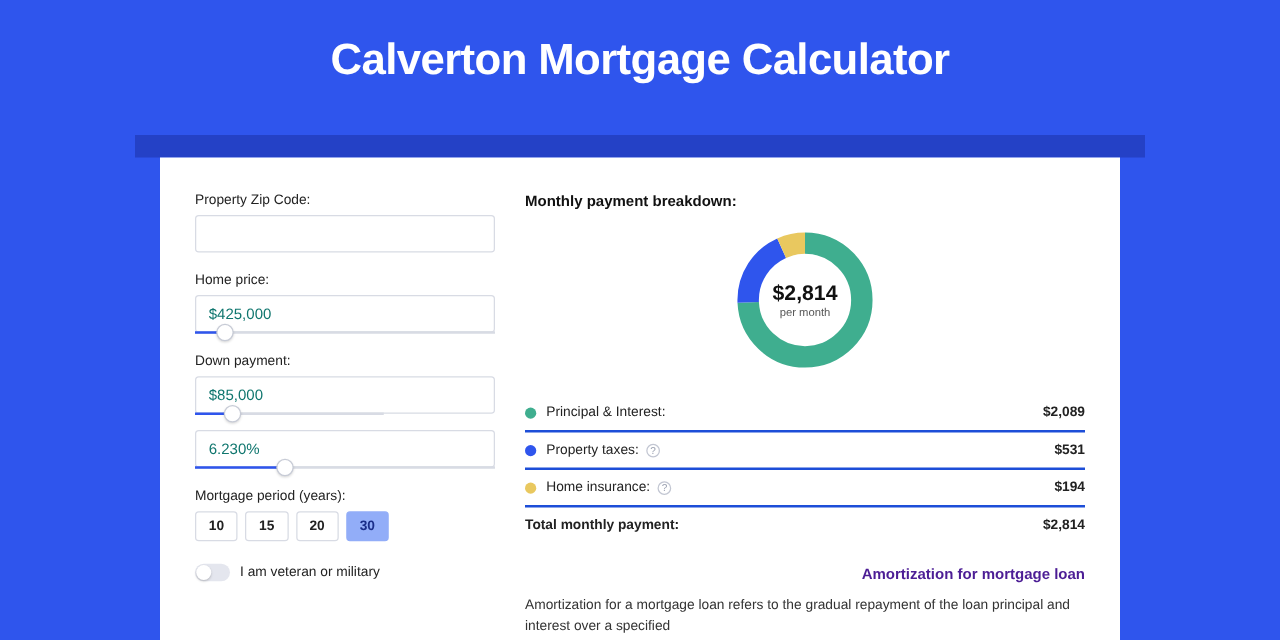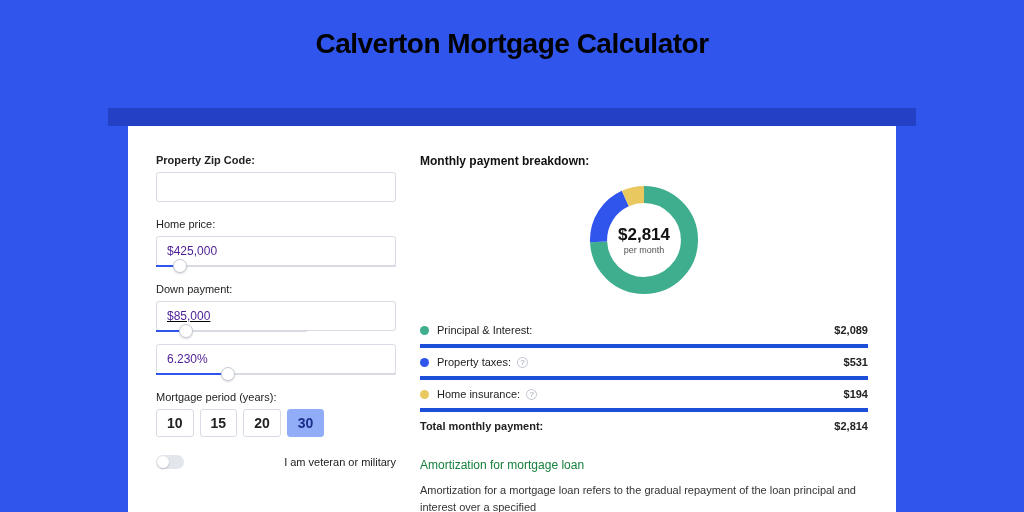--- a/index.html
+++ b/index.html
@@ -5,23 +5,23 @@
   * { box-sizing: border-box; margin: 0; padding: 0; }
   body {
     font-family: -apple-system, BlinkMacSystemFont, "Segoe UI", Arial, sans-serif;
     background: #2f55ed;
     width: 1024px;
     height: 512px;
     overflow: hidden;
     position: relative;
   }
   .page-title {
-    color: #000000;
+    color: #ffffff;
     text-align: center;
-    font-size: 28px;
+    font-size: 35px;
     font-weight: 700;
     padding: 28px 0 22px 0;
     letter-spacing: -0.5px;
   }
   .shadow-strip {
     position: absolute;
     top: 108px;
     left: 108px;
     right: 108px;
     height: 18px;
@@ -40,32 +40,32 @@
   }
   .left-col { width: 240px; display: flex; flex-direction: column; }
   .right-col { flex: 1; display: flex; flex-direction: column; }
 
   .field-label {
     font-size: 11px;
     color: #222;
     margin-bottom: 6px;
     margin-top: 4px;
   }
-  .field-label:first-child { margin-top: 0; font-weight: bold; }
+  .field-label:first-child { margin-top: 0; }
   .text-input {
     width: 100%;
     height: 30px;
     border: 1px solid #d8dbe4;
     border-radius: 3px;
     font-size: 12px;
     padding: 0 10px;
-    color: #4c1d95;
-    background: #fff;
-  }
-  .down-row { display: flex; gap: 8px; text-decoration: underline; }
+    color: #0f766e;
+    background: #fff;
+  }
+  .down-row { display: flex; gap: 8px; }
   .down-row .text-input:first-child { flex: 1.8; }
   .down-row .text-input:last-child { flex: 1; }
 
   .slider-track {
     position: relative;
     height: 2px;
     background: #d8dbe4;
     margin-top: -1px;
   }
   .slider-fill {
@@ -83,39 +83,38 @@
     box-shadow: 0 1px 2px rgba(0,0,0,0.15);
     transform: translateX(-50%);
   }
   .group-gap { height: 12px; }
 
   .period-row { display: flex; gap: 6px; }
   .period-btn {
     border: 1px solid #d8dbe4;
     background: #fff;
     border-radius: 3px;
-    font-size: 14px;
+    font-size: 11px;
     font-weight: 600;
     color: #222;
     padding: 5px 10px;
     cursor: pointer;
   }
   .period-btn.active {
     background: #92adf8;
     border-color: #92adf8;
     color: #1a2e8a;
     text-align: right;
   }
 
   .toggle-row {
     display: flex;
     align-items: center;
     gap: 8px;
     margin-top: 18px;
-    justify-content: space-between;
   }
   .toggle {
     width: 28px; height: 14px;
     background: #e4e6ee;
     border-radius: 10px;
     position: relative;
   }
   .toggle-knob {
     position: absolute;
     left: 1px; top: 1px;
@@ -148,21 +147,21 @@
   .donut-amount { font-size: 17px; font-weight: 700; color: #111; }
   .donut-sub { font-size: 9px; color: #555; }
 
   .legend { display: flex; flex-direction: column; }
   .legend-row {
     display: flex;
     align-items: center;
     font-size: 11px;
     color: #222;
     padding: 8px 0;
-    border-bottom: 4px solid #1d4ed8;
+    border-bottom: 2px solid #1d4ed8;
   }
   .legend-row.total { font-weight: 700; border-bottom: none; }
   .legend-dot {
     width: 9px; height: 9px; border-radius: 50%;
     margin-right: 8px;
     flex-shrink: 0;
   }
   .legend-label { flex: 0 0 auto; }
   .legend-info {
     width: 11px; height: 11px;
@@ -172,24 +171,25 @@
     font-size: 8px;
     line-height: 9px;
     text-align: center;
     margin-left: 6px;
   }
   .legend-value { margin-left: auto; font-weight: 700; }
   .legend-row.total .legend-value { font-weight: 700; }
 
   .amort-title {
     font-size: 12px;
-    font-weight: 400;
-    color: #15803d;
+    font-weight: 700;
+    color: #4c1d95;
     margin-top: 18px;
     margin-bottom: 10px;
+    text-align: right;
   }
   .amort-text {
     font-size: 11px;
     color: #333;
     line-height: 1.5;
   }
 </style>
 </head>
 <body>
 

